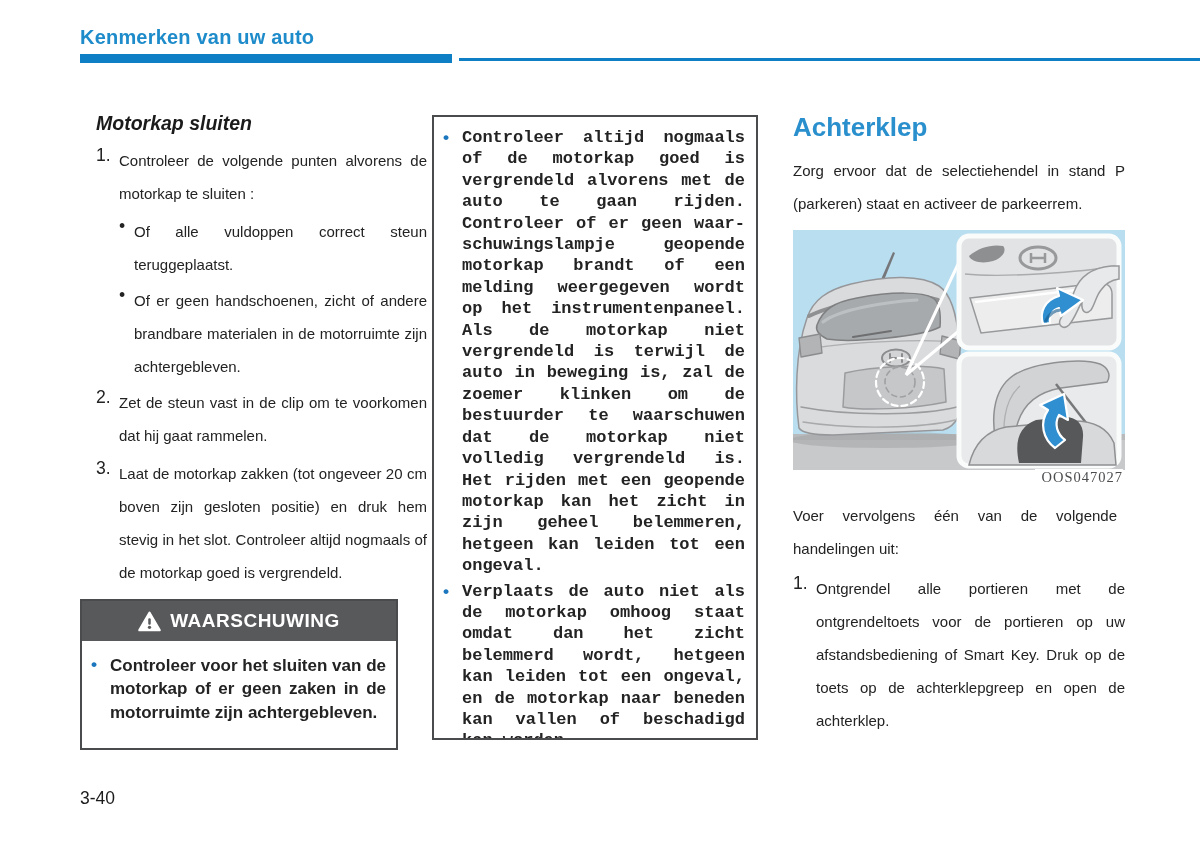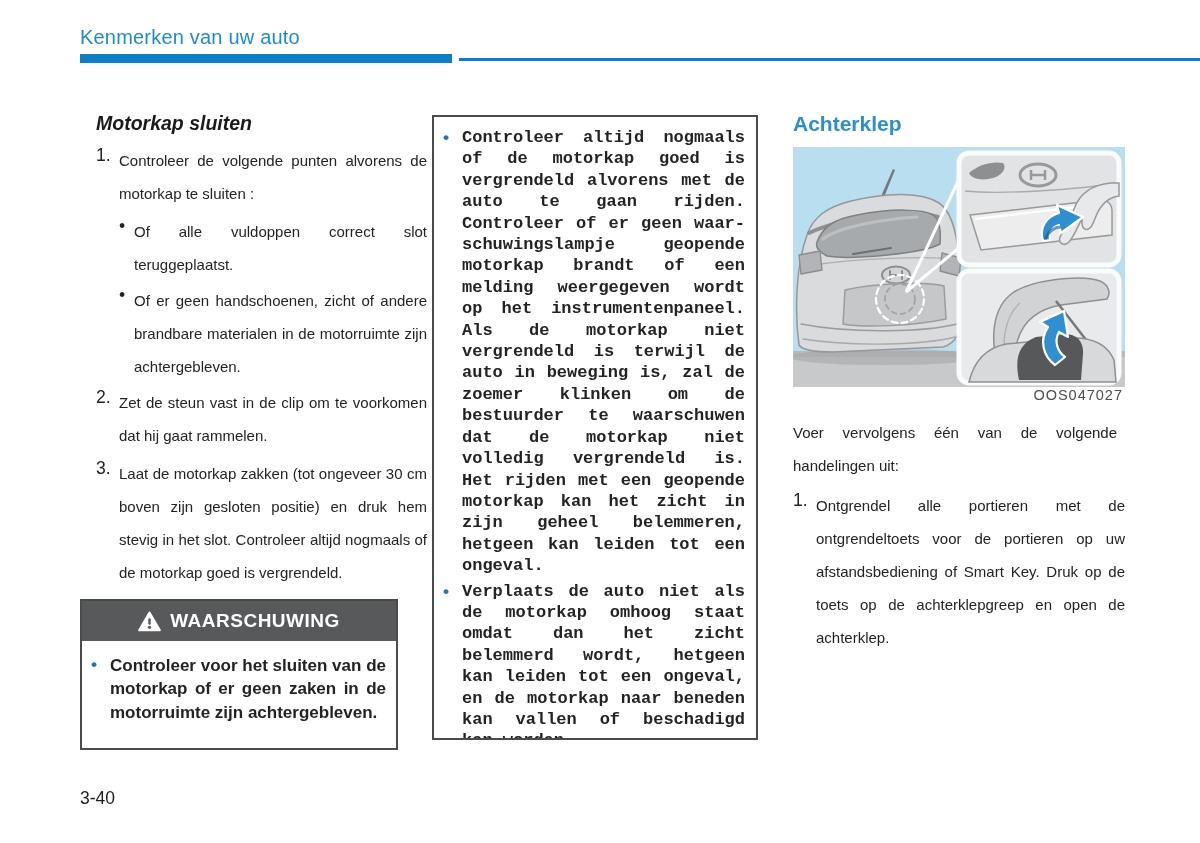--- a/index.html
+++ b/index.html
@@ -2,30 +2,30 @@
 <html><head>
 <meta charset="utf-8">
 <style>
   html,body { margin:0; padding:0; background:#ffffff; }
   .page {
     position:relative; width:1200px; height:843px; background:#ffffff;
     font-family:"Liberation Sans", sans-serif; color:#232323; overflow:hidden;
   }
   
   .masthead-title {
-    position:absolute; left:80px; top:26px; font-size:20px; font-weight:400;
+    position:absolute; left:80px; top:26px; font-size:20px; font-weight:700;
     color:#1e8bca; letter-spacing:0.2px;
   }
   .rule-thick { position:absolute; left:80px; top:54px; width:372px; height:9px; background:#0f7fc5; }
   .rule-thin  { position:absolute; left:459px; top:58px; width:741px; height:3px; background:#0f7fc5; }
 
   
   .body-text { font-size:15px; line-height:33px; text-align:justify; }
   h2.sec-italic { font-size:19.5px; font-style:italic; font-weight:700; margin:0 0 9px 0; color:#1b1b1b; }
-  h2.sec-blue   { font-size:21px; font-weight:700; margin:0 0 11px 0; color:#2a8fcd; }
+  h2.sec-blue   { font-size:26px; font-weight:700; margin:0 0 11px 0; color:#2a8fcd; }
   h3.sub-italic { font-size:19.5px; font-style:italic; font-weight:700; margin:0 0 7px 0; color:#1b1b1b; }
 
   .num-item { display:flex; margin:0 0 5px 0; }
   .num-item .num { flex:0 0 23px; font-size:17.6px; line-height:23.4px; }
   .num-item .txt { flex:1; }
   .note-para { margin:2px 0 6px 23px; }
 
   .bul-item { display:flex; margin:3px 0 3px 23px; }
   .bul-item .dot { flex:0 0 15px; font-size:17.6px; line-height:23.4px; }
   .bul-item .txt { flex:1; }
@@ -52,21 +52,21 @@
   .warn-cont {
     position:absolute; left:432px; top:115px; width:326px; height:625px;
     border:2px solid #4a4b4d; box-sizing:border-box; background:#fff;
     padding:10px 11px 0 9px; overflow:hidden;
   }
   .warn-cont .warn-bullet .txt { line-height:21.4px; font-size:17px;font-family:Liberation Mono, monospace; }
   .warn-cont .warn-bullet .dot { line-height:21.4px; }
   .warn-cont .warn-bullet { margin-bottom:4px; }
 
   
-  .illustration { position:relative; width:332px; height:256px; margin:0 0 13px 0; }
+  .illustration { position:relative; width:332px; height:256px; margin:0 0 13px 0;font-family:Liberation Serif, serif; }
   .illustration svg { display:block; }
   .illu-caption {
     position:absolute; right:2px; bottom:0; font-size:14.5px; color:#4b4c4e;
     letter-spacing:1px; background:#ffffff; padding-left:6px;
   }
   .followup { margin:0 8px 7px 0; }
 
   .page-num { position:absolute; left:80px; top:788px; font-size:17.5px; color:#1b1b1b; }
 </style>
 </head>
@@ -80,35 +80,35 @@
 
   <div class="col-left">
     <h2 class="sec-italic">Motorkap sluiten</h2>
 
     <div class="num-item">
       <span class="num">1.</span>
       <span class="txt body-text">Controleer de volgende punten alvorens de motorkap te sluiten :</span>
     </div>
     <div class="bul-item">
       <span class="dot">•</span>
-      <span class="txt body-text">Of alle vuldoppen correct slot teruggeplaatst.</span>
+      <span class="txt body-text">Of alle vuldoppen correct steun teruggeplaatst.</span>
     </div>
     <div class="bul-item">
       <span class="dot">•</span>
       <span class="txt body-text">Of er geen handschoenen, zicht of andere brandbare materialen in de motorruimte zijn achtergebleven.</span>
     </div>
 
     <div class="num-item">
       <span class="num">2.</span>
       <span class="txt body-text">Zet de steun vast in de clip om te voorkomen dat hij gaat rammelen.</span>
     </div>
 
     <div class="num-item">
       <span class="num">3.</span>
-      <span class="txt body-text">Laat de motorkap zakken (tot ongeveer 30 cm boven zijn gesloten positie) en druk hem stevig in het slot. Controleer altijd nogmaals of de motorkap goed is vergrendeld.</span>
+      <span class="txt body-text">Laat de motorkap zakken (tot ongeveer 20 cm boven zijn gesloten positie) en druk hem stevig in het slot. Controleer altijd nogmaals of de motorkap goed is vergrendeld.</span>
     </div>
   </div>
 
   <div class="warn-box">
     <div class="warn-head">
       <span style="display:inline-flex;">
         <svg width="23" height="21" viewBox="0 0 24 21">
           <path d="M12 1.5 L22.5 19.5 L1.5 19.5 Z" fill="#ffffff" stroke="#ffffff" stroke-width="2.5" stroke-linejoin="round"></path>
           <rect x="10.7" y="7.2" width="2.6" height="6.8" rx="1.2" fill="#58595b"></rect>
           <circle cx="12" cy="16.6" r="1.7" fill="#58595b"></circle>
@@ -130,20 +130,21 @@
       <span class="txt">Controleer altijd nogmaals of de motorkap goed is vergrendeld alvorens met de auto te gaan rijden. Controleer of er geen waar-schuwingslampje geopende motorkap brandt of een melding weergegeven wordt op het instrumentenpaneel. Als de motorkap niet vergrendeld is terwijl de auto in beweging is, zal de zoemer klinken om de bestuurder te waarschuwen dat de motorkap niet volledig vergrendeld is. Het rijden met een geopende motorkap kan het zicht in zijn geheel belemmeren, hetgeen kan leiden tot een ongeval.</span>
     </div>
     <div class="warn-bullet">
       <span class="dot">•</span>
       <span class="txt">Verplaats de auto niet als de motorkap omhoog staat omdat dan het zicht belemmerd wordt, hetgeen kan leiden tot een ongeval, en de motorkap naar beneden kan vallen of beschadigd kan worden.</span>
     </div>
   </div>
 
   <div class="col-right">
     <h2 class="sec-blue">Achterklep</h2>
+    <p class="body-text" style="margin:0 0 10px 0;">Zorg ervoor dat de selectiehendel in stand P (parkeren) staat en activeer de parkeerrem.</p>
 
     <div class="illustration">
       <svg width="332" height="256" viewBox="0 0 332 256">
 
         <rect x="0" y="0" width="332" height="212" fill="#b9def0"></rect>
         <rect x="0" y="204" width="332" height="36" fill="#c8c9cb"></rect>
         <rect x="0" y="204" width="332" height="6" fill="#b9babc"></rect>
         <rect x="0" y="240" width="332" height="16" fill="#ffffff"></rect>
         <ellipse cx="92" cy="210" rx="96" ry="8" fill="#9fa1a3" opacity="0.5"></ellipse>
 

